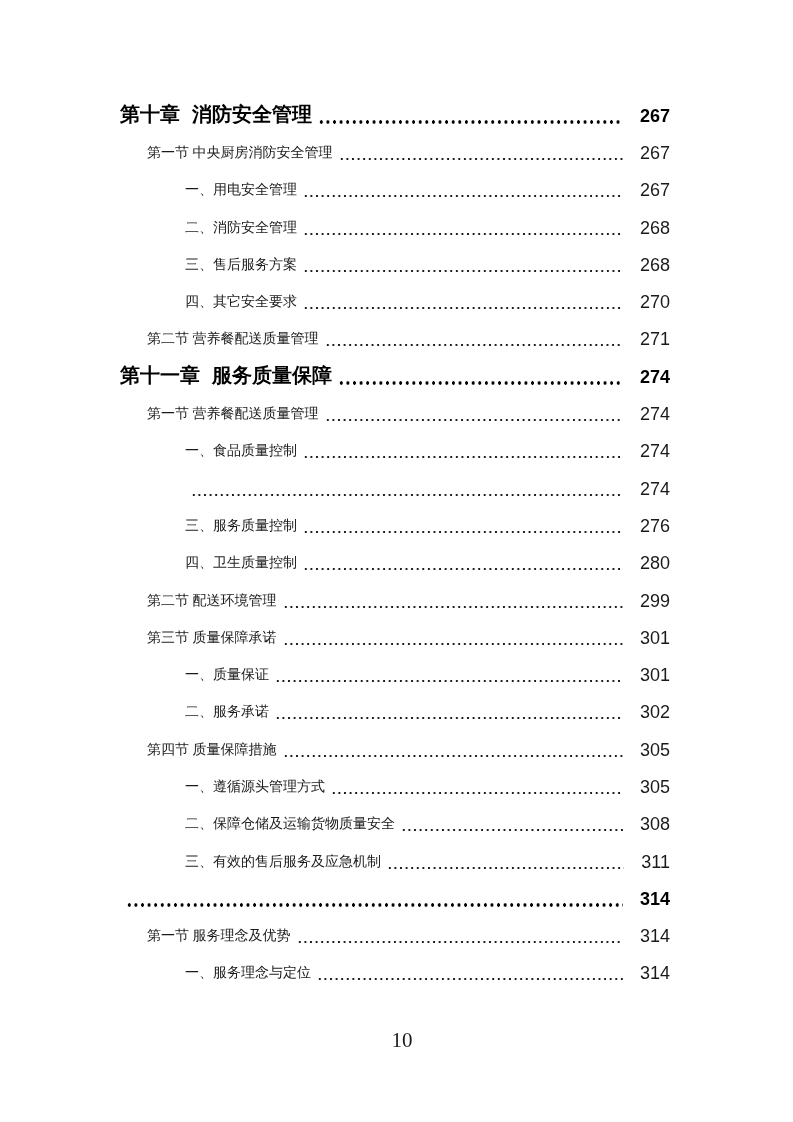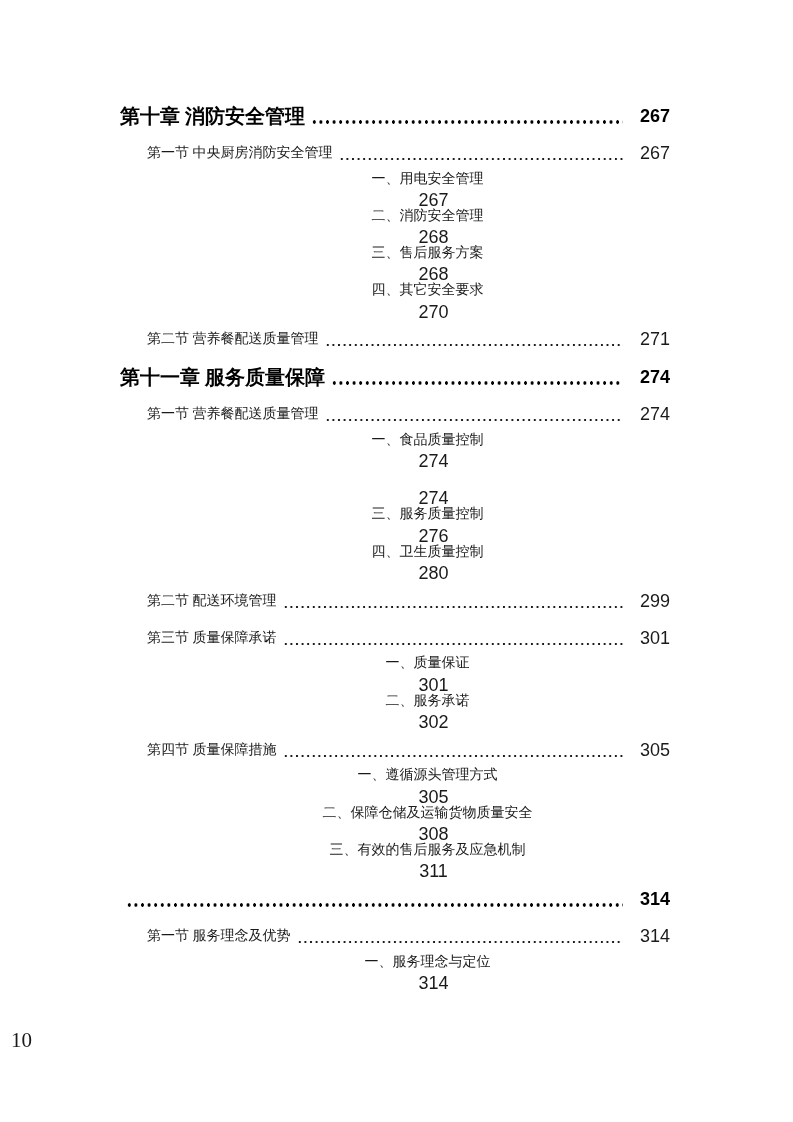--- a/index.html
+++ b/index.html
@@ -47,43 +47,43 @@
   .toc-row .pg {
     white-space: nowrap;
     font-family: "Liberation Sans", sans-serif;
     font-size: 18px;
     line-height: 1;
     color: #1a1a1a;
     margin-left: 12px;
   }
   
   .toc-row.lvl-chapter .lbl {
-    font-family: Liberation Serif, serif;
+    font-family: Liberation Mono, monospace;
     font-weight: 700;
     font-size: 20px;
     color: #000000;
   }
   .toc-row.lvl-chapter .pg {
     font-weight: 700;
     color: #000000;
   }
   .toc-row.lvl-chapter .dots {
     background-image: radial-gradient(circle, #000000 1.5px, transparent 1.9px);
     background-size: 6.6px 4px;
     height: 4px;
   }
   .toc-row.lvl-section { padding-left: 27px; }
-  .toc-row.lvl-item    { padding-left: 65px; flex-direction: column; }
+  .toc-row.lvl-item    { padding-left: 65px; }
 
   .footer {
     position: absolute;
     left: 0;
     right: 0;
     top: 1028px;
-    text-align: left;
+    text-align: center;
     padding-left: 11px;
   }
   .footer .page-num {
     font-family: "Liberation Serif", serif;
     font-size: 21px;
     color: #1a1a1a;
   }
 </style>
 </head>
 <body>

